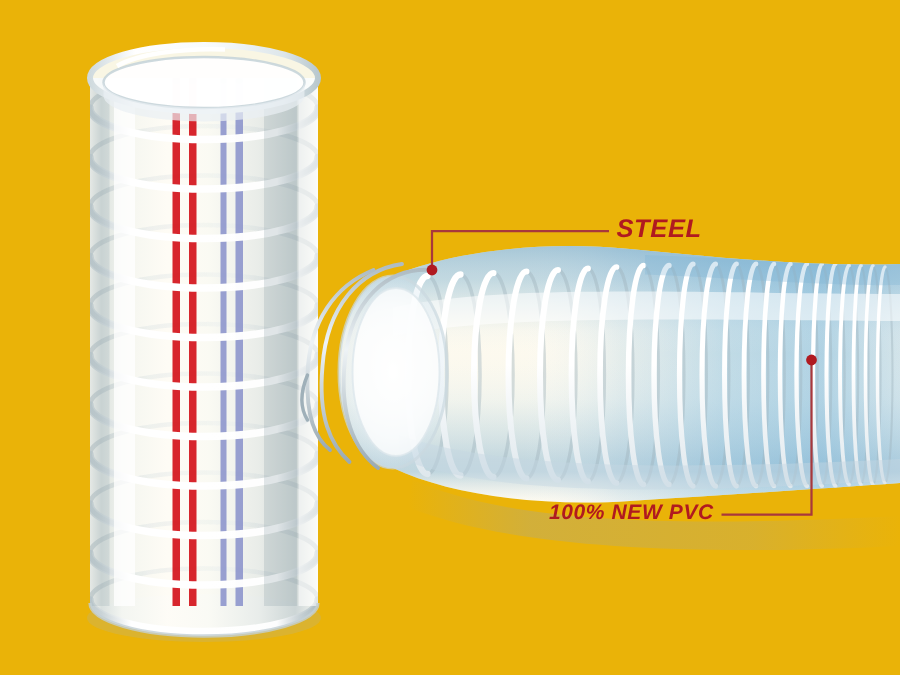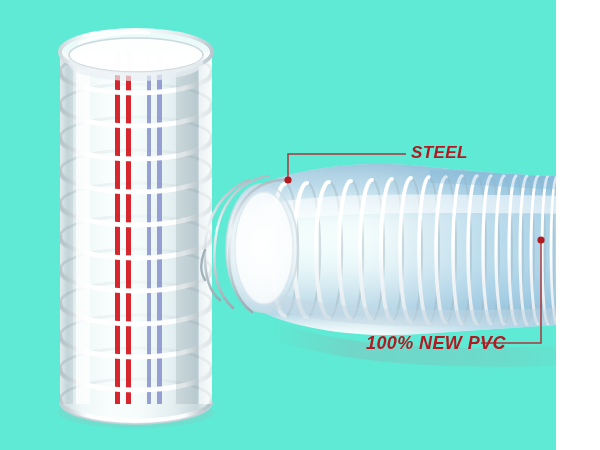--- a/index.html
+++ b/index.html
@@ -5,23 +5,23 @@
   html, body {
     margin: 0;
     padding: 0;
     background: #ffffff;
   }
   body {
     font-family: "Liberation Sans", sans-serif;
   }
   #stage {
     position: relative;
-    width: 556px;
+    width: 600px;
     height: 450px;
-    background: #5eead4;
+    background: #eab308;
     overflow: hidden;
   }
   #artboard {
     position: absolute;
     inset: 0;
   }
   .callout-label {
     position: absolute;
     font-family: "Liberation Sans", sans-serif;
     font-weight: bold;
@@ -33,21 +33,21 @@
     user-select: none;
   }
   #label-steel {
     left: 411px;
     top: 144px;
     font-size: 17px;
   }
   #label-pvc {
     left: 366px;
     top: 334px;
-    font-size: 18px;
+    font-size: 14px;
   }
 </style>
 </head>
 <body>
 
 <div id="stage">
 
   <svg id="artboard" viewBox="0 0 600 450" width="600" height="450" xmlns="http://www.w3.org/2000/svg">
     <defs>
 

